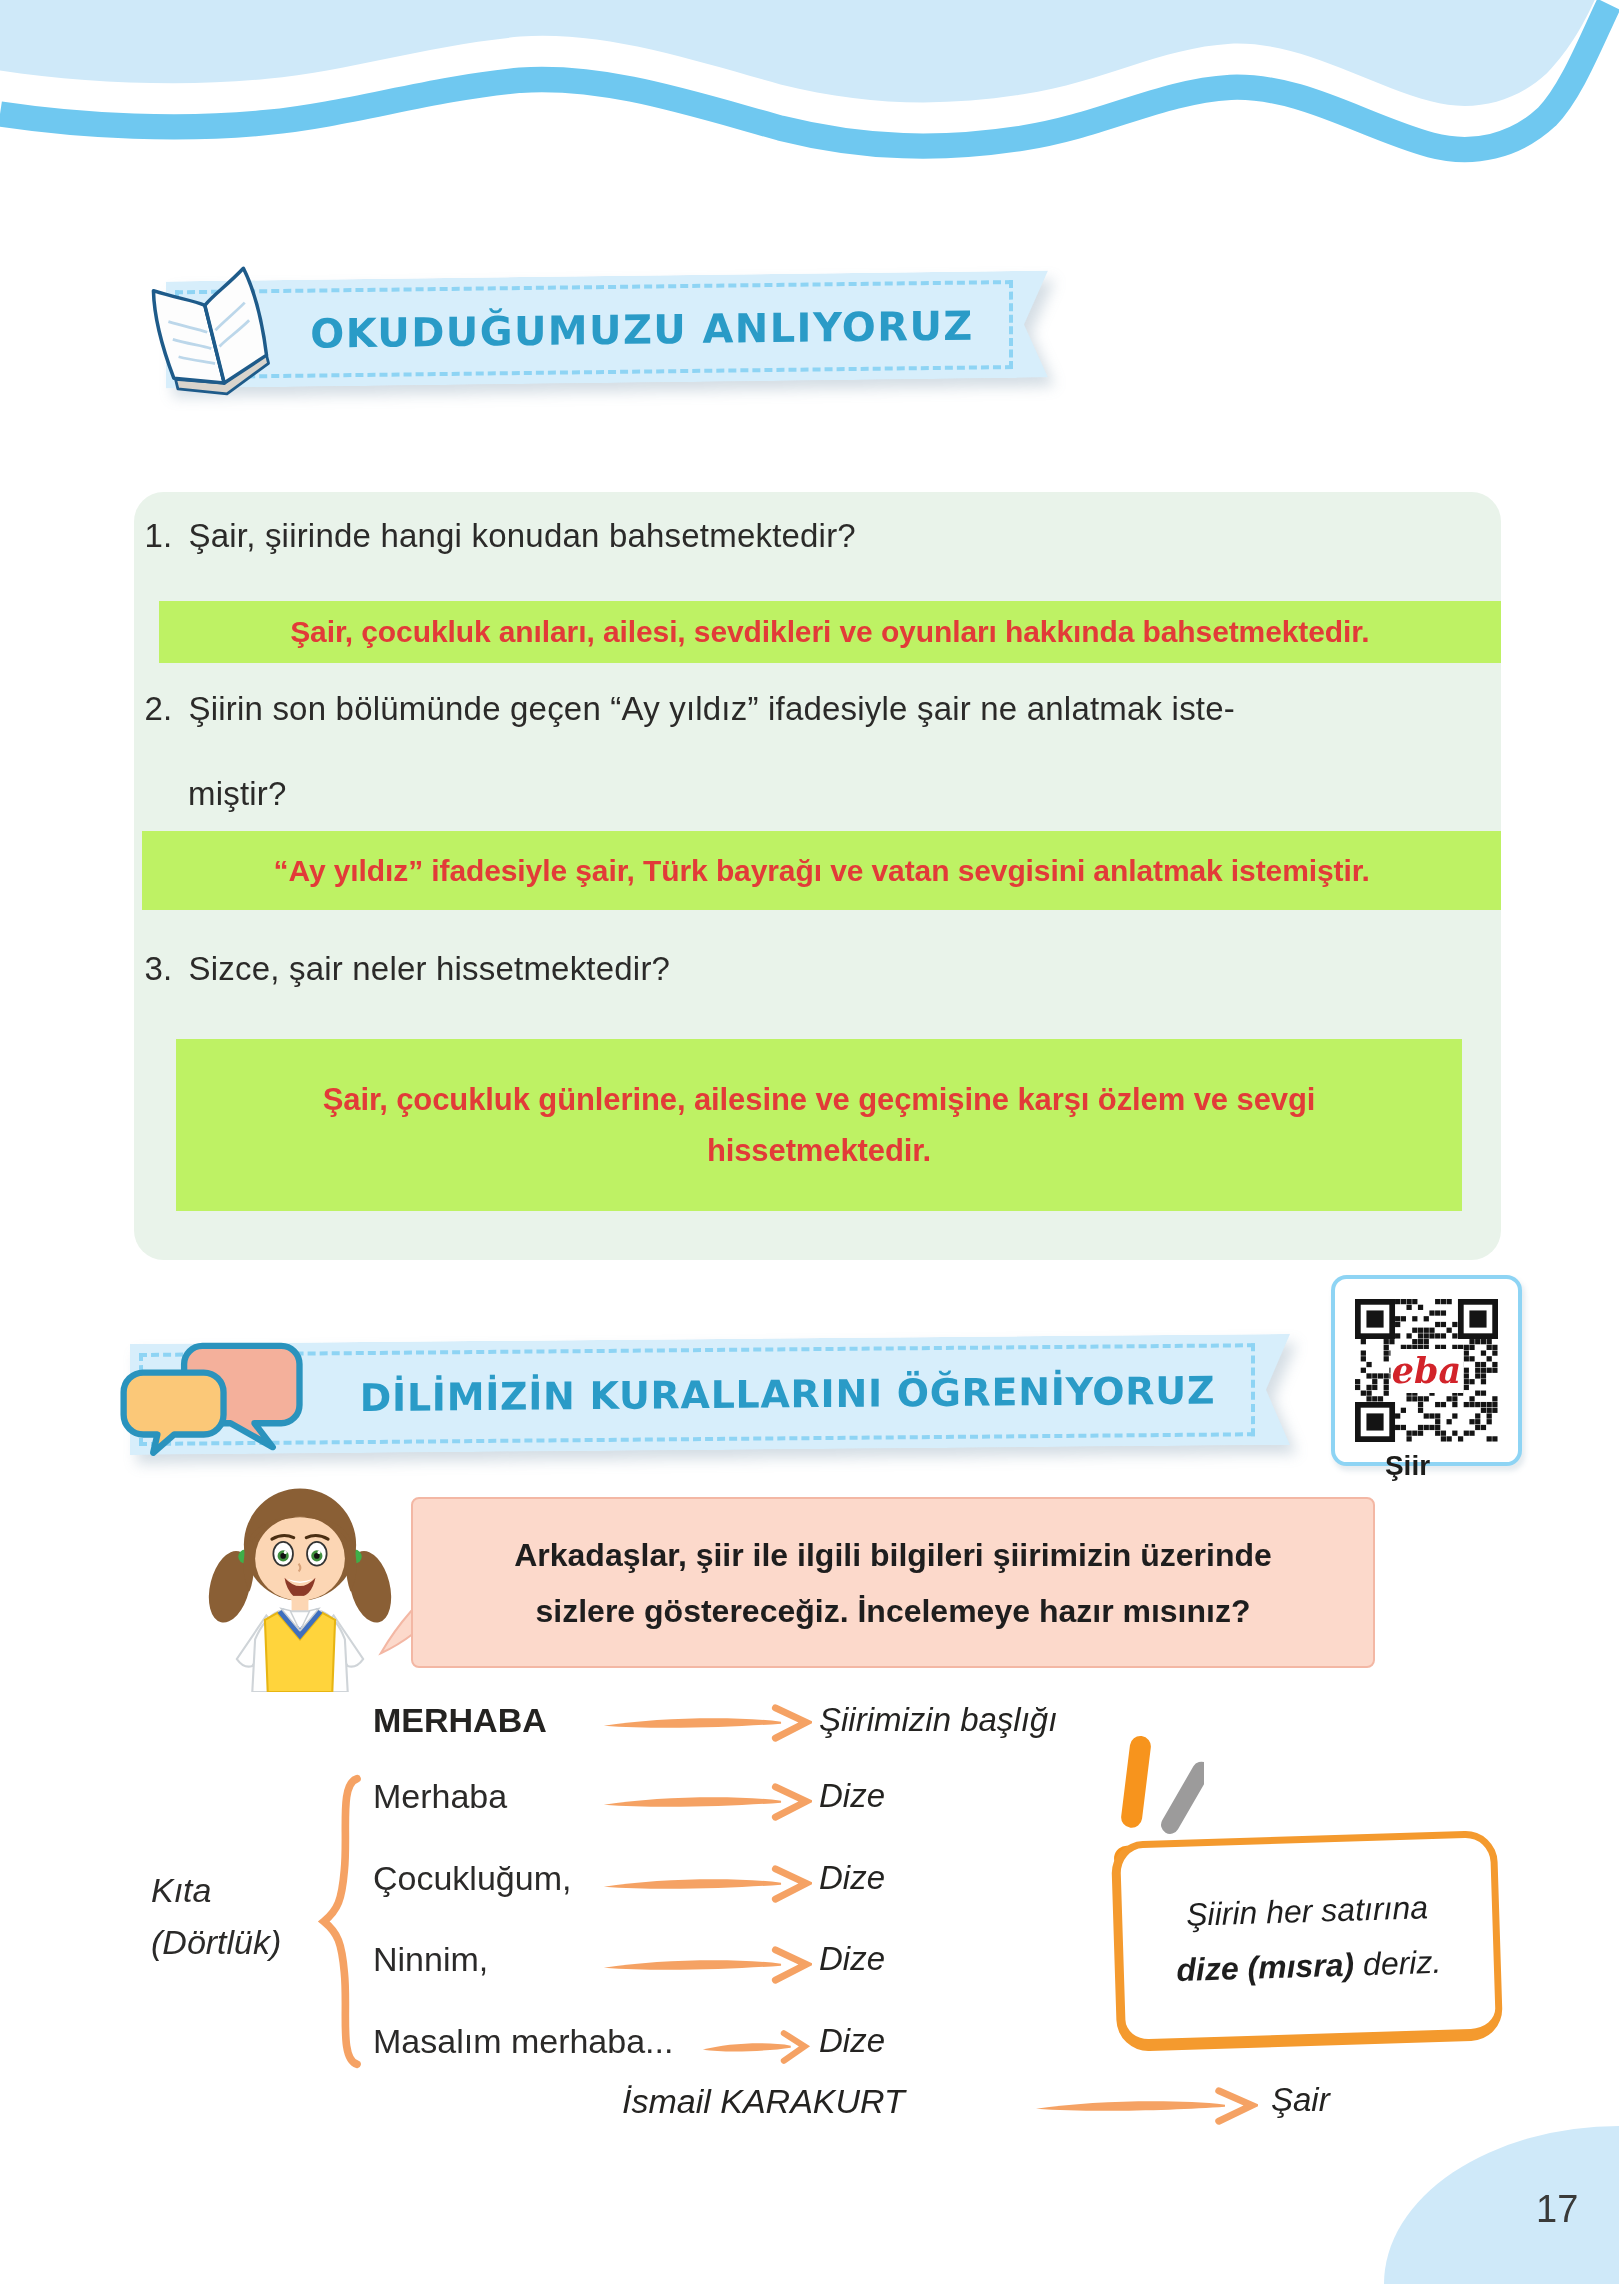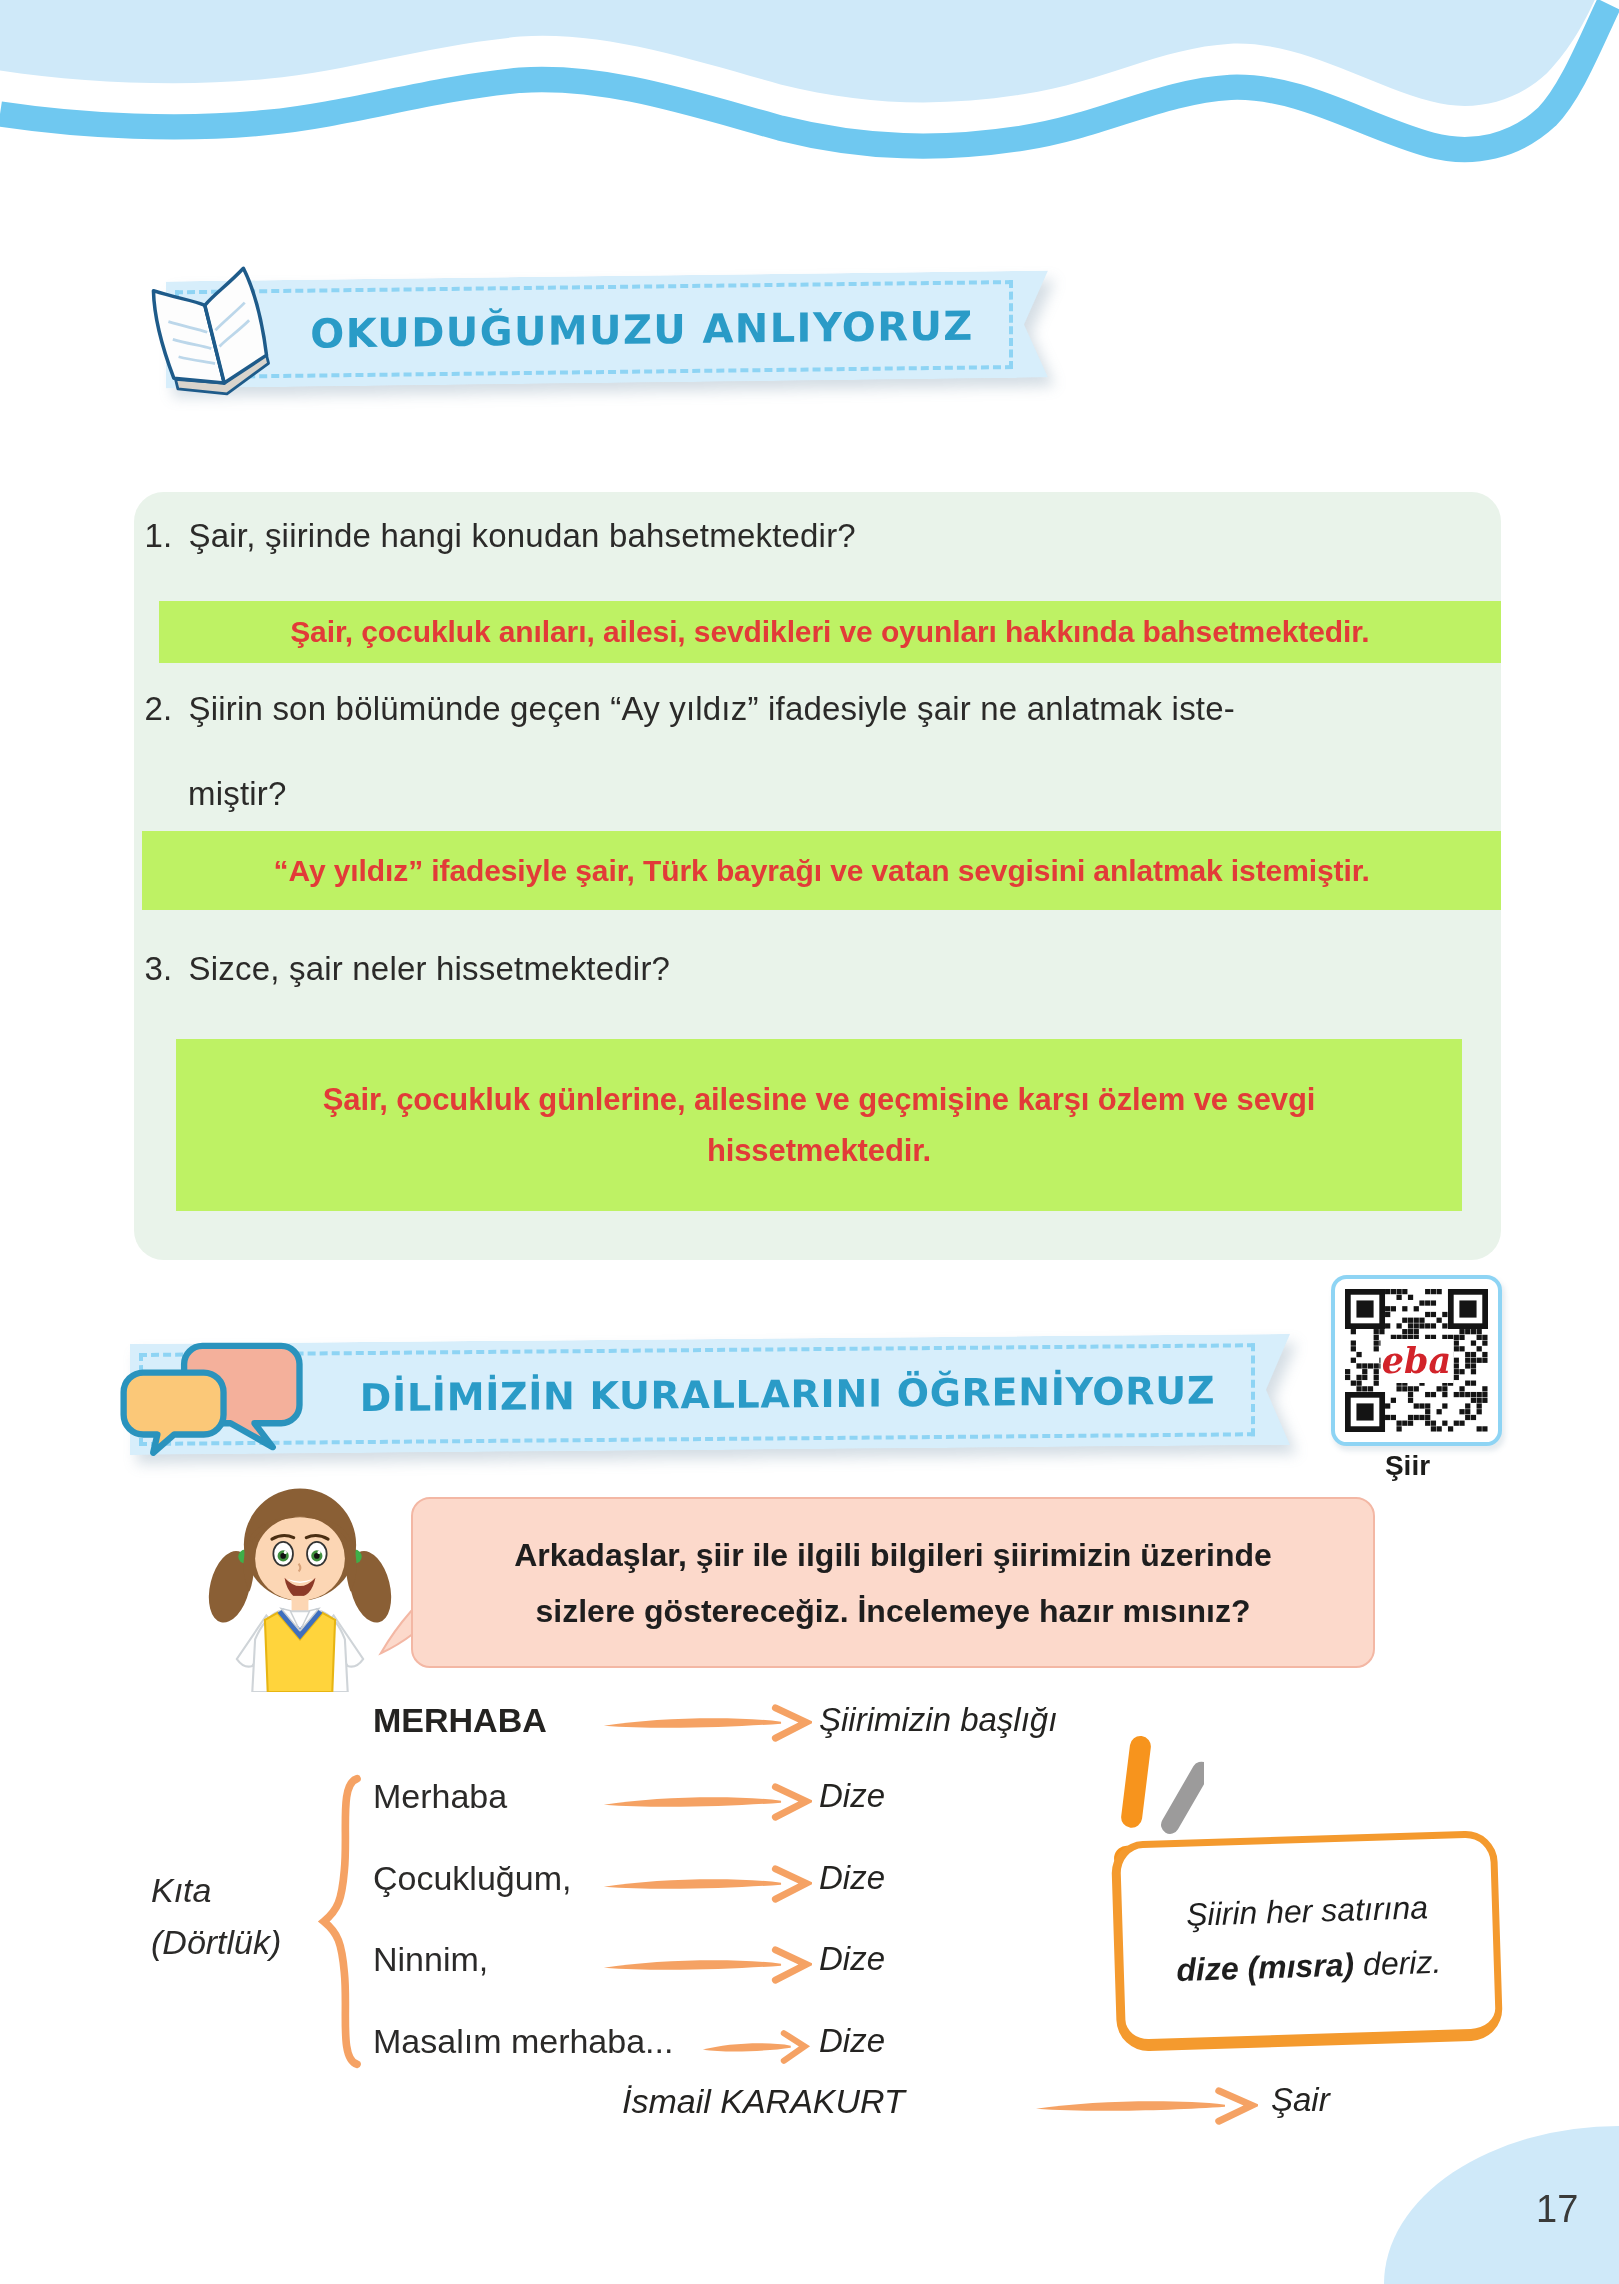--- a/index.html
+++ b/index.html
@@ -20,28 +20,28 @@
 
   
   .panel{background:#e9f3ea;border-radius:29.5px;}
   .q{display:flex;font-size:33px;color:#2b2a29;letter-spacing:0.2px;}
   .q .num{width:44px;flex:0 0 44px;}
   .ans{background:#bef264;display:flex;align-items:center;justify-content:center;
        color:#e23b38;font-weight:bold;font-size:30px;letter-spacing:-0.1px;text-align:center;}
   .ans.col{flex-direction:column;}
 
   
-  .qr-box{background:#fff;border:4.9px solid #8ed4f4;border-radius:15.5px;padding:10px;
+  .qr-box{background:#fff;border:4.9px solid #8ed4f4;border-radius:15.5px;padding:20px;
           box-shadow:2.8px 4.2px 5.6px rgba(80,120,150,.15);}
   .qr-caption{font-size:28px;font-weight:600;color:#1d1d1b;text-align:center;}
   .eba{position:absolute;left:50%;top:50%;transform:translate(-50%,-50%);background:#fff;
        width:73px;height:44px;display:flex;align-items:center;justify-content:center;
        font-family:"DejaVu Serif",serif;font-style:italic;font-weight:bold;font-size:35px;color:#d2232a;}
 
-  .speech{background:#fcd9cb;border:2.1px solid #f3b7a4;border-radius:19px;
+  .speech{background:#fcd9cb;border:2.1px solid #f3b7a4;border-radius:8px;
           display:flex;flex-direction:column;align-items:center;justify-content:center;
           font-size:32px;font-weight:bold;color:#1e1e1e;line-height:56px;text-align:center;}
 
   
   .poemline{font-size:34px;color:#2b2a29;}
   .poemtitle{font-size:34px;font-weight:600;color:#242321;}
   .dlabel{font-size:33px;font-style:italic;color:#242321;}
   .stanza{font-size:34px;font-style:italic;color:#2b2a29;text-align:left;line-height:52px;}
   .poet{font-size:34px;font-style:italic;font-weight:500;color:#242321;margin-left:24px;}
 

